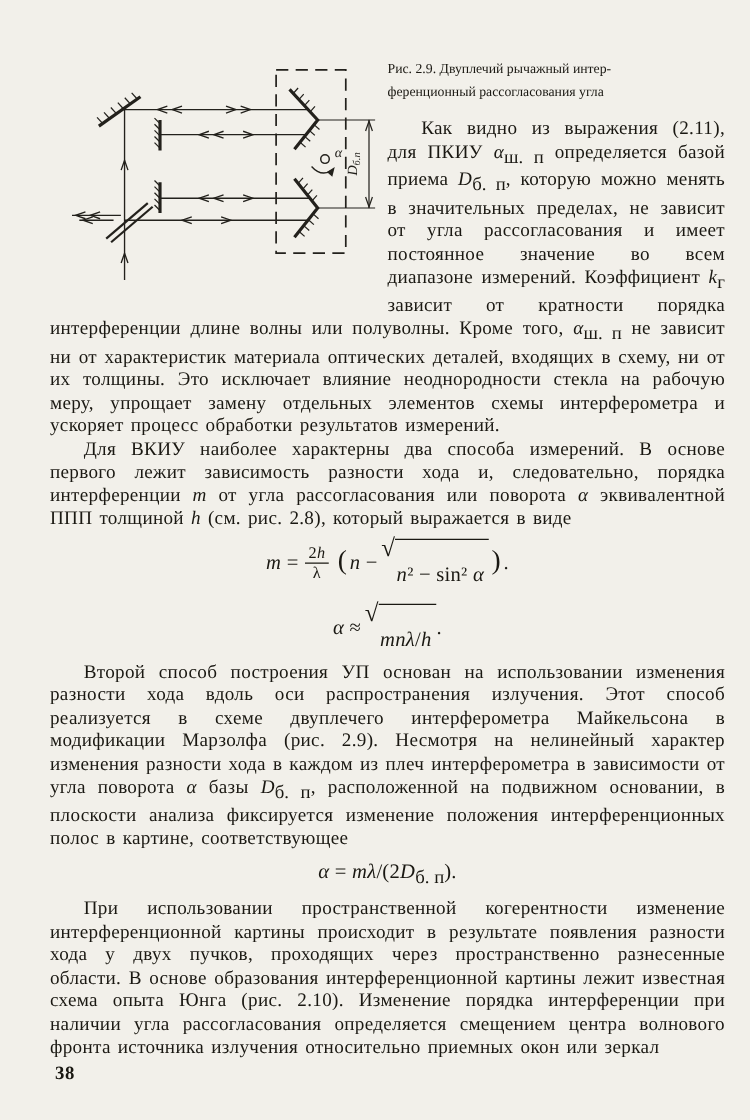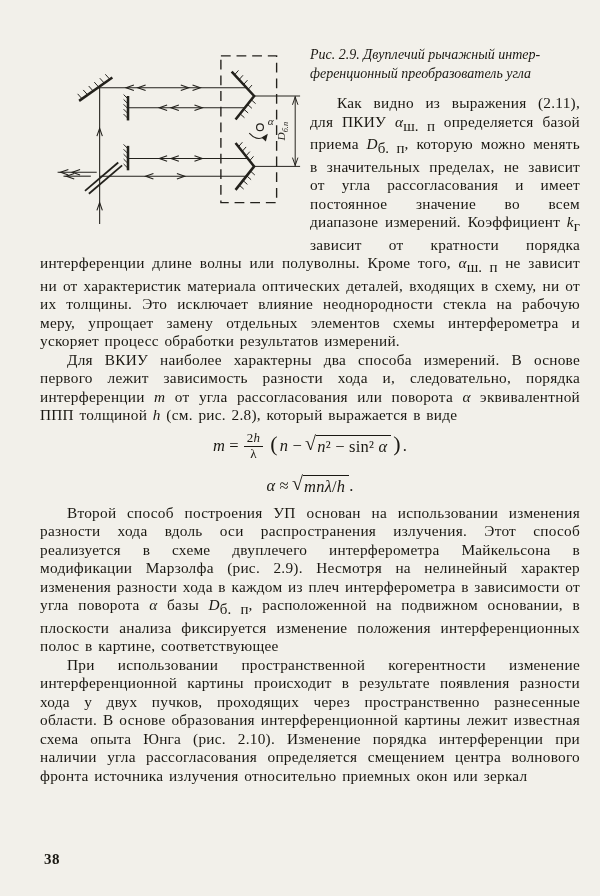--- a/index.html
+++ b/index.html
@@ -10,21 +10,21 @@
     font-family:"Liberation Serif","DejaVu Serif",serif;
     position:relative;overflow:hidden;
   }
   .page{padding:40px 20px 0 40px;}
   .figure-float{
     float:left;width:264px;height:198px;
     margin:2px 6px 4px 0;
   }
   .figure-float svg{display:block;}
   .caption{
-    font-style:italic;font-size:14px;line-height:18.5px;
+    font-size:11px;line-height:18.5px;
     margin:6px 0 11px 2px;text-align:justify;
   }
   p.body-par{
     margin:0;text-align:justify;
     font-size:15.3px;line-height:18.5px;
     letter-spacing:0.25px;word-spacing:1.6px;
   }
   p.indent{text-indent:27px;}
   .formula{
     display:flex;justify-content:center;align-items:center;
@@ -32,21 +32,21 @@
     letter-spacing:0.2px;
   }
   .frac{
     display:inline-block;text-align:center;font-size:13px;
     line-height:1.15;vertical-align:-7px;margin:0 5px;
   }
   .frac .num{display:block;border-bottom:1.2px solid #1a1812;padding:0 3px 0 3px;}
   .frac .den{display:block;}
   .sqrt{display:inline-flex;align-items:flex-start;margin-left:3px;}
   .sqrt .radical{font-size:20px;line-height:1;font-style:normal;transform:translateY(-2px);}
-  .sqrt .radicand{border-top:1.3px solid #1a1812;padding:1px 4px 0 1px;}
+  .sqrt .radicand{border-top:1.3px solid #1a1812;padding:18px 4px 0 1px;}
   .paren{font-size:22px;position:relative;top:-2px;margin:0 2px;}
   .pageno{
     position:absolute;left:44px;bottom:28px;
     font-size:15px;font-weight:bold;letter-spacing:0.5px;margin-top:16px;
   }
   sub{font-size:15px;letter-spacing:0;}
   i{letter-spacing:0.2px;}
   svg .ln{stroke:#23211c;fill:none;}
   svg text{fill:#23211c;}
 </style>
@@ -173,21 +173,21 @@
           <path d="M258.2,64 L261,56 L263.8,64"></path>
           <path d="M258.2,118 L261,126 L263.8,118"></path>
         </g>
         <text transform="rotate(-90 251 91)" x="251" y="91" text-anchor="middle" font-size="11.5" font-style="italic"><tspan>D</tspan><tspan font-size="8.5" dy="2.5">б.п</tspan></text>
       </g>
     </svg>
   </div>
 
   <div class="caption">
     <div>Рис. 2.9. Двуплечий рычажный интер-</div>
-    <div>ференционный преобразователь угла</div>
+    <div>ференционный рассогласования угла</div>
   </div>
 
   <p class="body-par indent">Как видно из выражения (2.11), для ПКИУ <i>α</i><sub>ш. п</sub> определяется базой приема <i>D</i><sub>б. п</sub>, которую можно менять в значительных пределах, не зависит от угла рассогласования и имеет постоянное значение во всем диапазоне измерений. Коэффициент <i>k</i><sub>г</sub> зависит от кратности порядка интерференции длине волны или полуволны. Кроме того, <i>α</i><sub>ш. п</sub> не зависит ни от характеристик материала оптических деталей, входящих в схему, ни от их толщины. Это исключает влияние неоднородности стекла на рабочую меру, упрощает замену отдельных элементов схемы интерферометра и ускоряет процесс обработки результатов измерений.</p>
 
   <p class="body-par indent">Для ВКИУ наиболее характерны два способа измерений. В основе первого лежит зависимость разности хода и, следовательно, порядка интерференции <i>m</i> от угла рассогласования или поворота <i>α</i> эквивалентной ППП толщиной <i>h</i> (см. рис. 2.8), который выражается в виде</p>
 
   <div class="formula">
     <span><i>m</i> =</span>
     <span class="frac">
         <span class="num">2<i>h</i></span>
@@ -208,18 +208,21 @@
     <span><i>α</i> ≈</span>
     <span class="sqrt">
         <span class="radical">√</span>
         <span class="radicand"><i>mnλ</i>/<i>h</i></span>
       </span>
     <span>.</span>
   </div>
 
   <p class="body-par indent">Второй способ построения УП основан на использовании изменения разности хода вдоль оси распространения излучения. Этот способ реализуется в схеме двуплечего интерферометра Майкельсона в модификации Марзолфа (рис. 2.9). Несмотря на нелинейный характер изменения разности хода в каждом из плеч интерферометра в зависимости от угла поворота <i>α</i> базы <i>D</i><sub>б. п</sub>, расположенной на подвижном основании, в плоскости анализа фиксируется изменение положения интерференционных полос в картине, соответствующее</p>
 
+  <div class="formula">
+    <span><i>α</i> = <i>mλ</i>/(2<i>D</i><sub>б. п</sub>).</span>
+  </div>
 
   <p class="body-par indent">При использовании пространственной когерентности изменение интерференционной картины происходит в результате появления разности хода у двух пучков, проходящих через пространственно разнесенные области. В основе образования интерференционной картины лежит известная схема опыта Юнга (рис. 2.10). Изменение порядка интерференции при наличии угла рассогласования определяется смещением центра волнового фронта источника излучения относительно приемных окон или зеркал</p>
 
 </div>
 
 <div class="pageno">38</div>
 
 </body></html>

